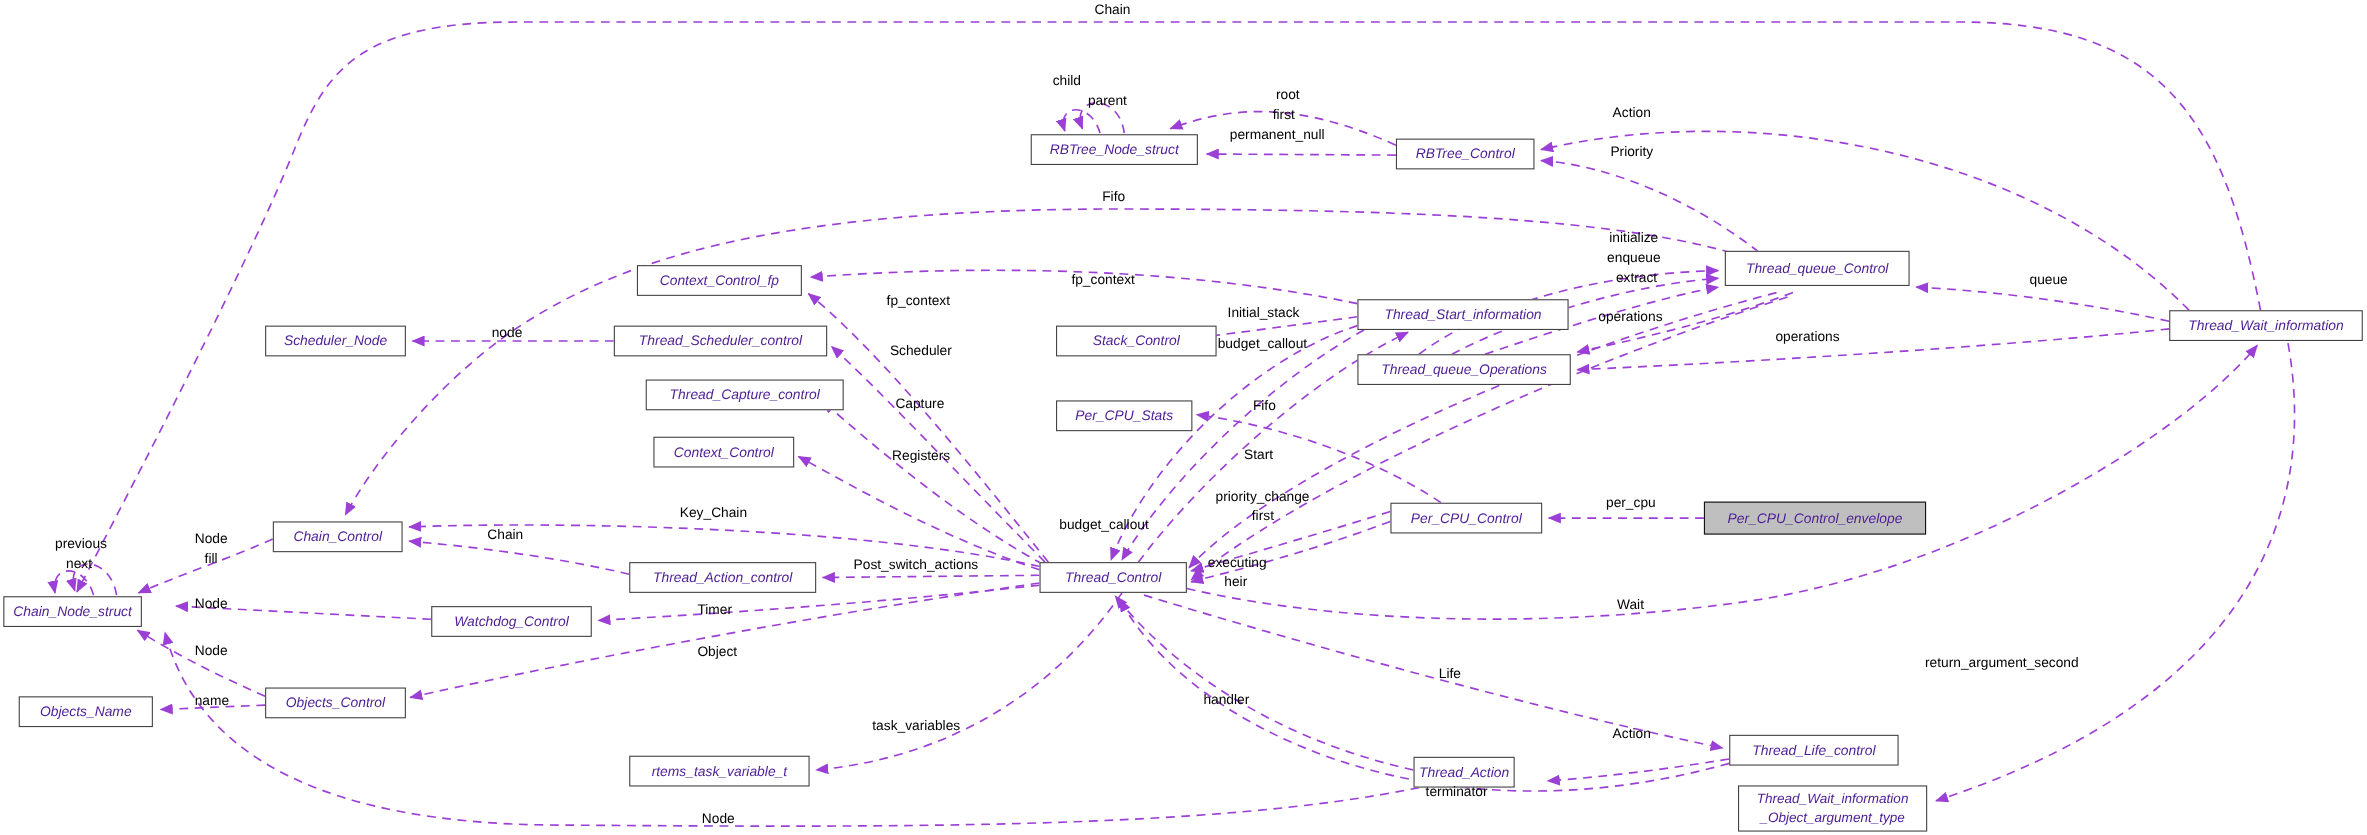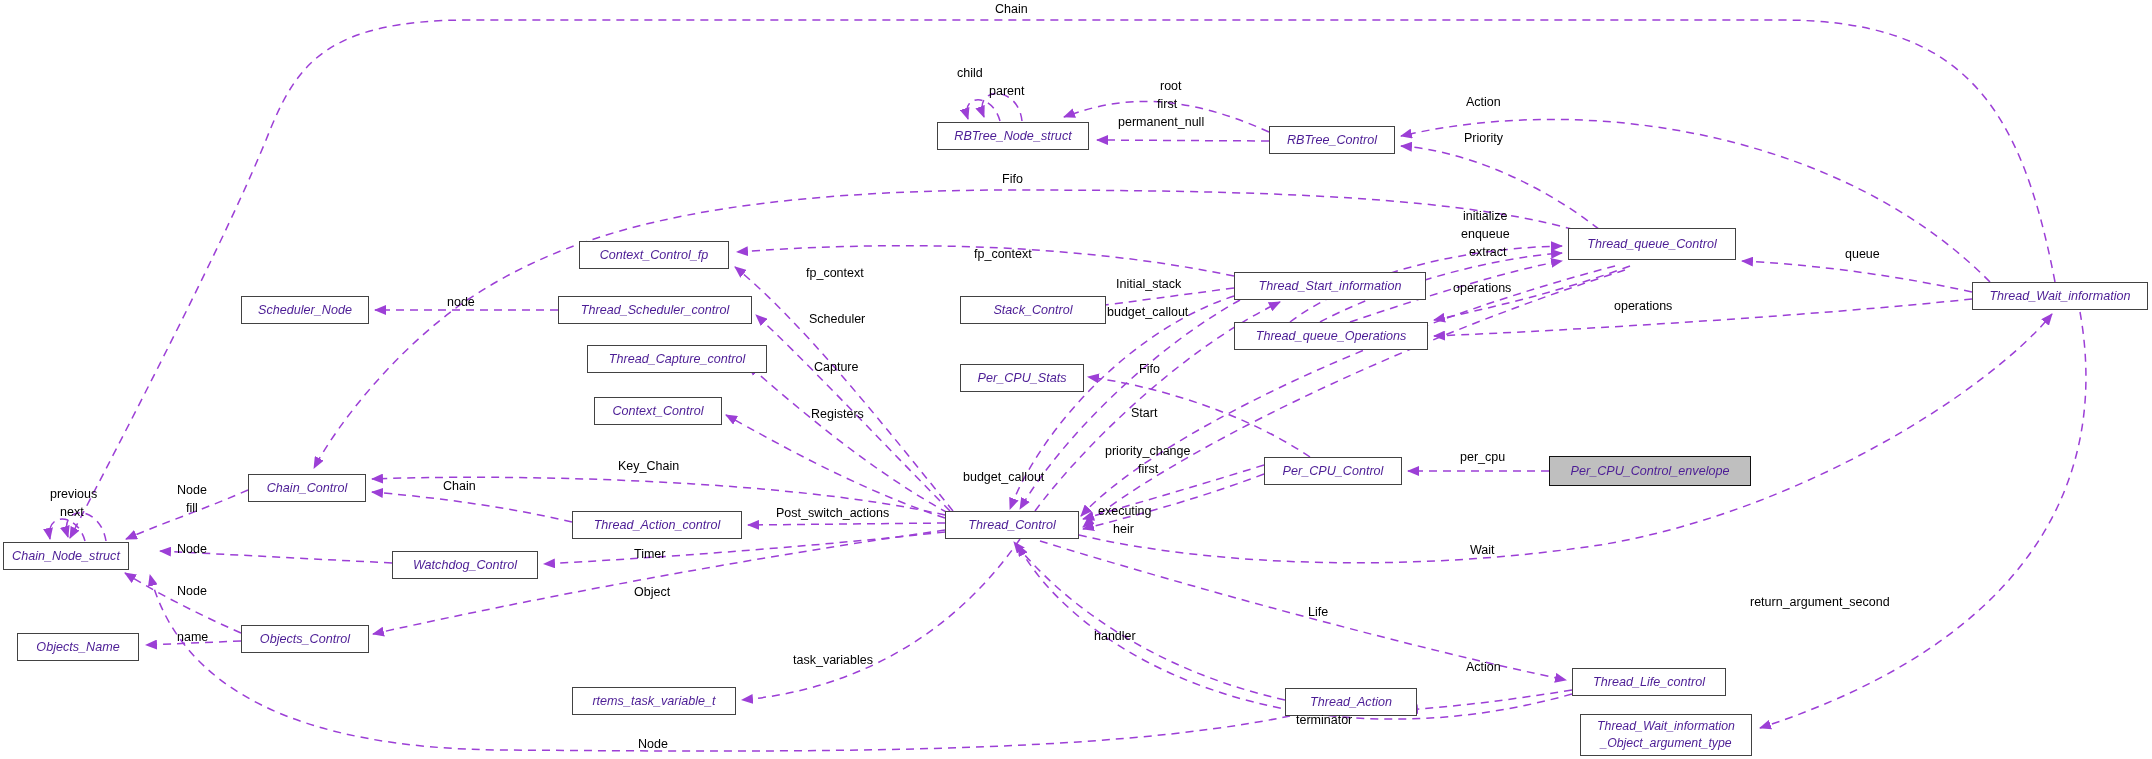--- a/index.html
+++ b/index.html
@@ -98,21 +98,21 @@
   <div class="node" style="left:1264px;top:457px;width:138px;height:28px">Per_CPU_Control</div>
   <div class="node hl" style="left:1549px;top:456px;width:202px;height:30px">Per_CPU_Control_envelope</div>
   <div class="node" style="left:248px;top:474px;width:118px;height:28px">Chain_Control</div>
   <div class="node" style="left:572px;top:511px;width:170px;height:28px">Thread_Action_control</div>
   <div class="node" style="left:945px;top:511px;width:134px;height:28px">Thread_Control</div>
   <div class="node" style="left:3px;top:542px;width:126px;height:28px">Chain_Node_struct</div>
   <div class="node" style="left:392px;top:551px;width:146px;height:28px">Watchdog_Control</div>
   <div class="node" style="left:17px;top:633px;width:122px;height:28px">Objects_Name</div>
   <div class="node" style="left:241px;top:625px;width:128px;height:28px">Objects_Control</div>
   <div class="node" style="left:572px;top:687px;width:164px;height:28px">rtems_task_variable_t</div>
-  <div class="node" style="left:1285px;top:688px;width:132px;height:28px">Thread_Action</div>
+  <div class="node" style="left:1285px;top:688px;width:92px;height:28px">Thread_Action</div>
   <div class="node" style="left:1572px;top:668px;width:154px;height:28px">Thread_Life_control</div>
   <div class="node twoline" style="left:1580px;top:714px;width:172px;height:42px">
     <span>Thread_Wait_information</span>
     <span>_Object_argument_type</span>
   </div>
 
   <div class="elabel" style="left:995px;top:2px">Chain</div>
   <div class="elabel" style="left:957px;top:66px">child</div>
   <div class="elabel" style="left:989px;top:84px">parent</div>
   <div class="elabel" style="left:1160px;top:79px">root</div>

